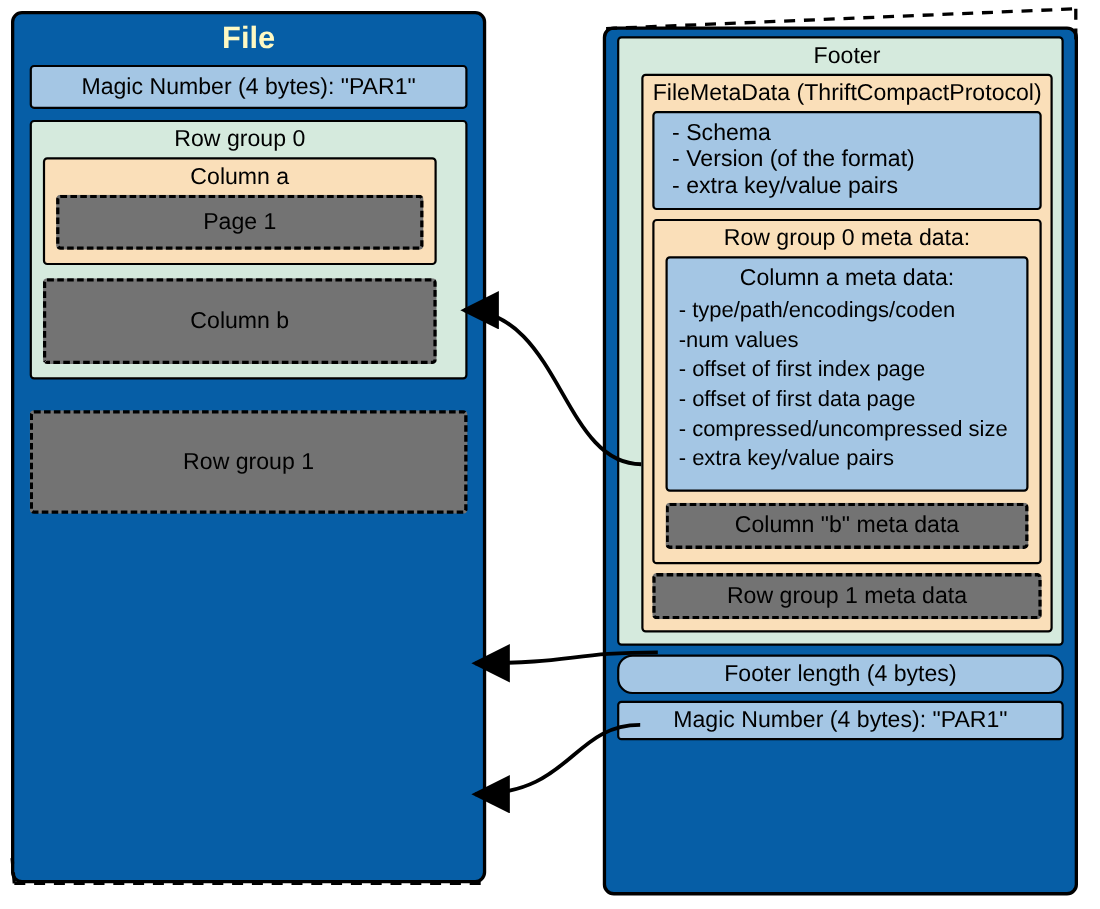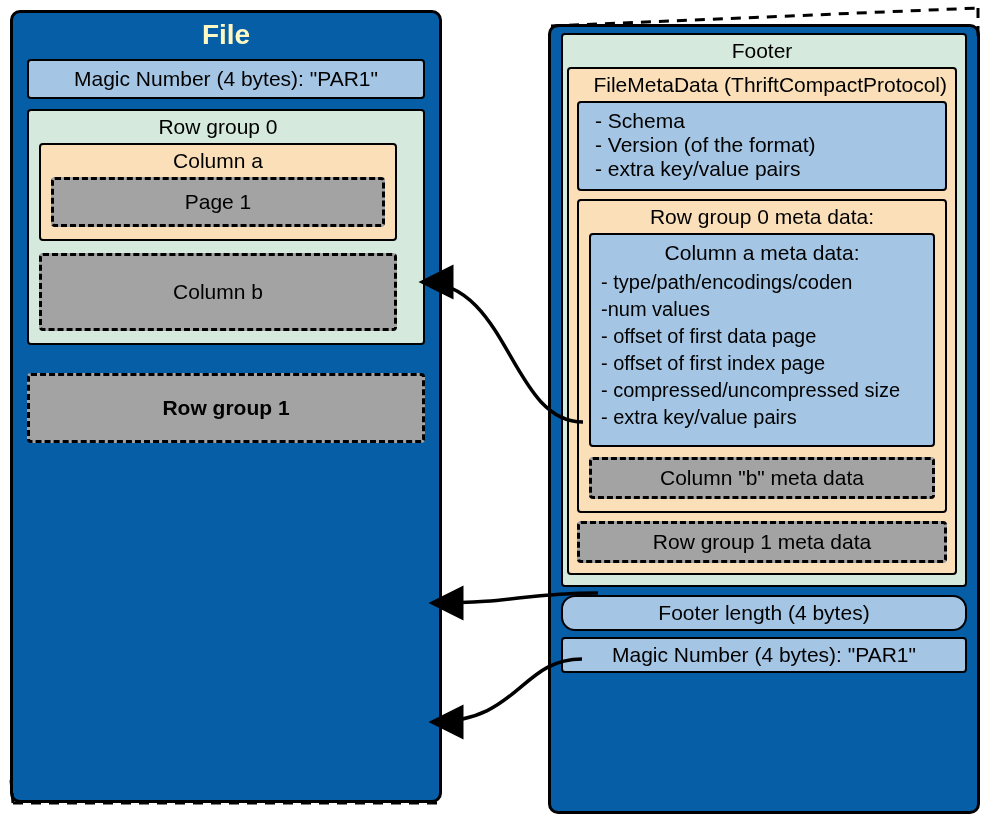--- a/index.html
+++ b/index.html
@@ -16,21 +16,21 @@
     border: 3px solid #000;
     border-radius: 10px;
   }
   .box {
     border: 2px solid #000;
     border-radius: 4px;
   }
   .light-blue { background: #a4c6e4; }
   .pale-green { background: #d5eadd; }
   .peach     { background: #fadfb9; }
-  .orange    { background: #a3a3a3; }
+  .orange    { background: #737373; }
   .title-white {
     color: #fef9c3;
     font-weight: bold;
     font-size: 28px;
     text-align: center;
   }
   .hdr {
     font-size: 21px;
     text-align: center;
     padding: 2px 4px;
@@ -70,47 +70,47 @@
     <div class="box peach" style="padding:0 10px 12px 10px; margin-bottom:12px;">
       <div class="hdr" style="padding:4px 0;">Column a</div>
 
 
       <div class="orange dashed stub" style="border-radius:4px; padding:10px 4px;">Page 1</div>
     </div>
 
     <div class="orange dashed stub" style="border-radius:4px; padding:24px 4px;">Column b</div>
   </div>
 
-  <div class="orange dashed stub" style="margin:0 14px 0 14px; border-radius:4px; padding:20px 4px;font-weight:bold;">Row group 1</div>
+  <div class="orange dashed stub" style="margin:0 14px 0 14px; border-radius:4px; padding:32px 4px;">Row group 1</div>
 </div>
 
 <div class="panel-blue" style="position:absolute; left:548px; top:24px; width:432px; height:790px; padding:6px 10px 10px 10px;">
 
-  <div class="box pale-green" style="padding:0 8px 10px 4px; margin-bottom:8px;">
+  <div class="box pale-green" style="padding:0 8px 10px 20px; margin-bottom:8px;">
     <div class="hdr" style="padding:4px 0;">Footer</div>
 
     <div class="box peach" style="padding:0 8px 10px 8px;">
       <div class="hdr" style="font-size:21px; padding:4px 0;text-align:right;">FileMetaData (ThriftCompactProtocol)</div>
 
       <div class="box light-blue" style="padding:6px 8px 8px 16px; font-size:21px; margin-bottom:8px;">
         <div>- Schema</div>
         <div>- Version (of the format)</div>
         <div>- extra key/value pairs</div>
       </div>
 
       <div class="box peach" style="padding:0 10px 12px 10px; margin-bottom:8px;">
         <div class="hdr" style="padding:4px 0;">Row group 0 meta data:</div>
 
         <div class="box light-blue" style="padding:4px 10px 14px 10px; margin-bottom:10px;">
           <div class="hdr" style="padding:2px 0 4px 0;">Column a meta data:</div>
           <div style="font-size:20px; line-height:1.35;">
             <div>- type/path/encodings/coden</div>
             <div>-num values</div>
+            <div>- offset of first index page</div>
             <div>- offset of first data page</div>
-            <div>- offset of first index page</div>
             <div>- compressed/uncompressed size</div>
             <div>- extra key/value pairs</div>
           </div>
         </div>
 
         <div class="orange dashed stub" style="border-radius:4px; padding:6px 4px;">Column "b" meta data</div>
       </div>
 
       <div class="orange dashed stub" style="border-radius:4px; padding:6px 4px;">Row group 1 meta data</div>
     </div>

